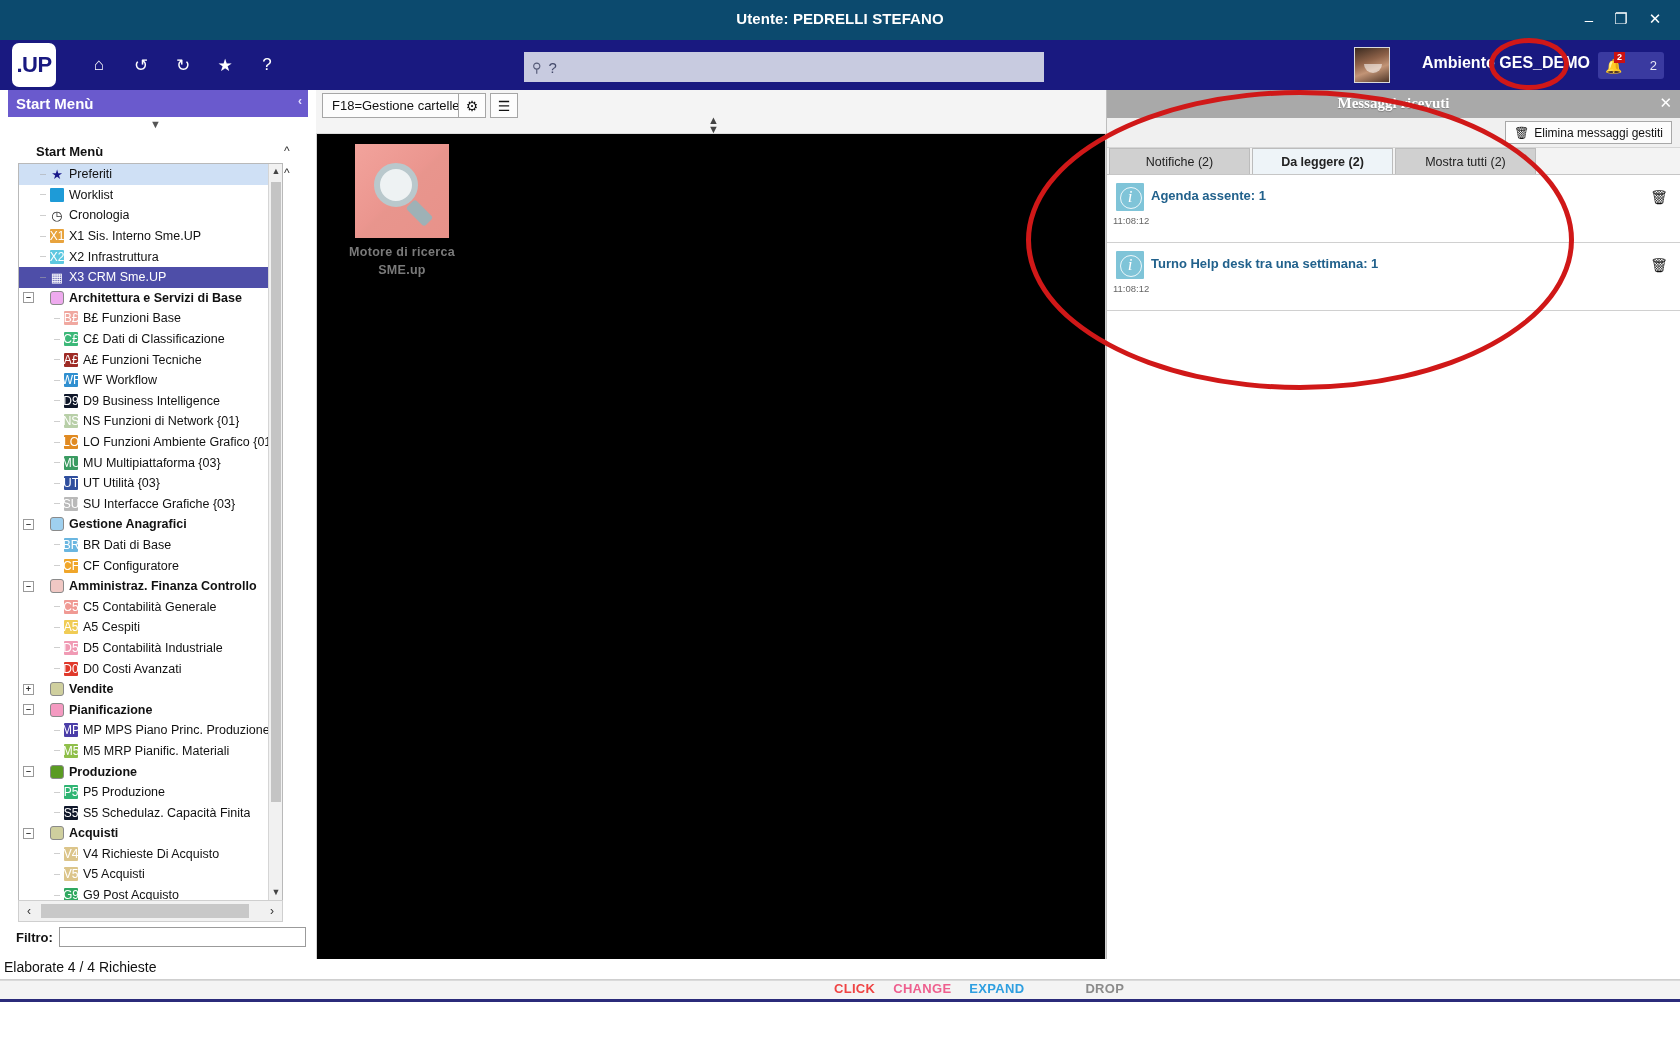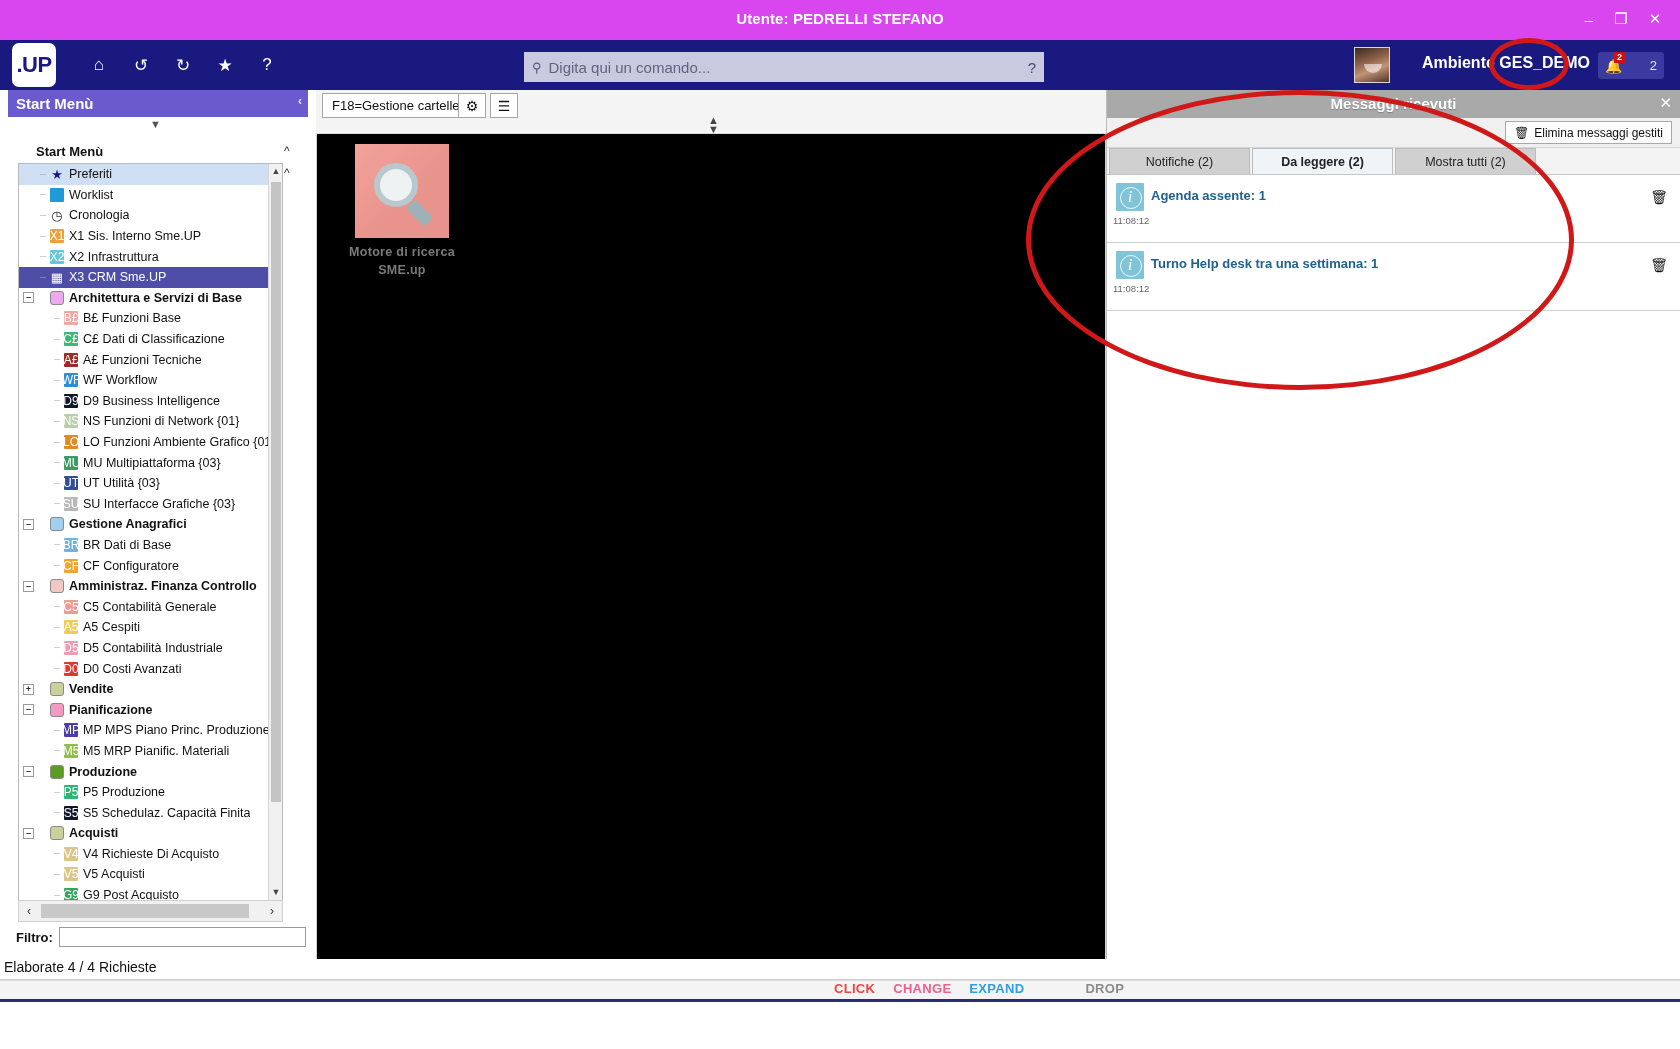--- a/index.html
+++ b/index.html
@@ -13,21 +13,21 @@
   #app {
     position: relative;
     width: 1680px; height: 1049px;
     background: #fff;
   }
 
   
   .titlebar {
     position: absolute; top: 0; left: 0;
     width: 1680px; height: 40px;
-    background: #d946ef;
+    background: #0c4a6e;
     color: #fff;
   }
   .titlebar-title {
     position: absolute; left: 0; right: 0; top: 10px;
     text-align: center;
     font-size: 15px; font-weight: bold;
     letter-spacing: 0.1px;
   }
   .winctl {
     position: absolute; top: 6px;
@@ -293,20 +293,21 @@
     position: absolute; left: 1106px; top: 90px;
     width: 574px; height: 869px;
     background: #fff;
     border-left: 1px solid #bdbdbd;
   }
   .msg-head {
     position: relative;
     height: 28px;
     background: #a9a9a9;
     color: #fff;
+    font-family: Liberation Serif, serif;
   }
   .msg-head .t {
     position: absolute; left: 0; right: 0; top: 5px;
     text-align: center;
     font-size: 15px; font-weight: bold;
     text-shadow: 0 1px 1px rgba(0,0,0,.25);
   }
   .msg-head .x {
     position: absolute; right: 8px; top: 4px;
     font-size: 15px; color: #fff; cursor: pointer;
@@ -440,21 +441,20 @@
     <div class="navicons">
       <div class="navicon">⌂</div>
       <div class="navicon">↺</div>
       <div class="navicon">↻</div>
       <div class="navicon">★</div>
       <div class="navicon">?</div>
     </div>
 
     <div class="cmdbar">
       <span class="srch">⚲</span>
-      <span class="ph">Digita qui un comando...</span>
       <span class="qm">?</span>
     </div>
 
     <div class="avatar"></div>
     <div class="envlabel">Ambiente GES_DEMO</div>
 
     <div class="notif">
       <span class="bell">🔔
         <span class="badge">2</span>
       </span>

